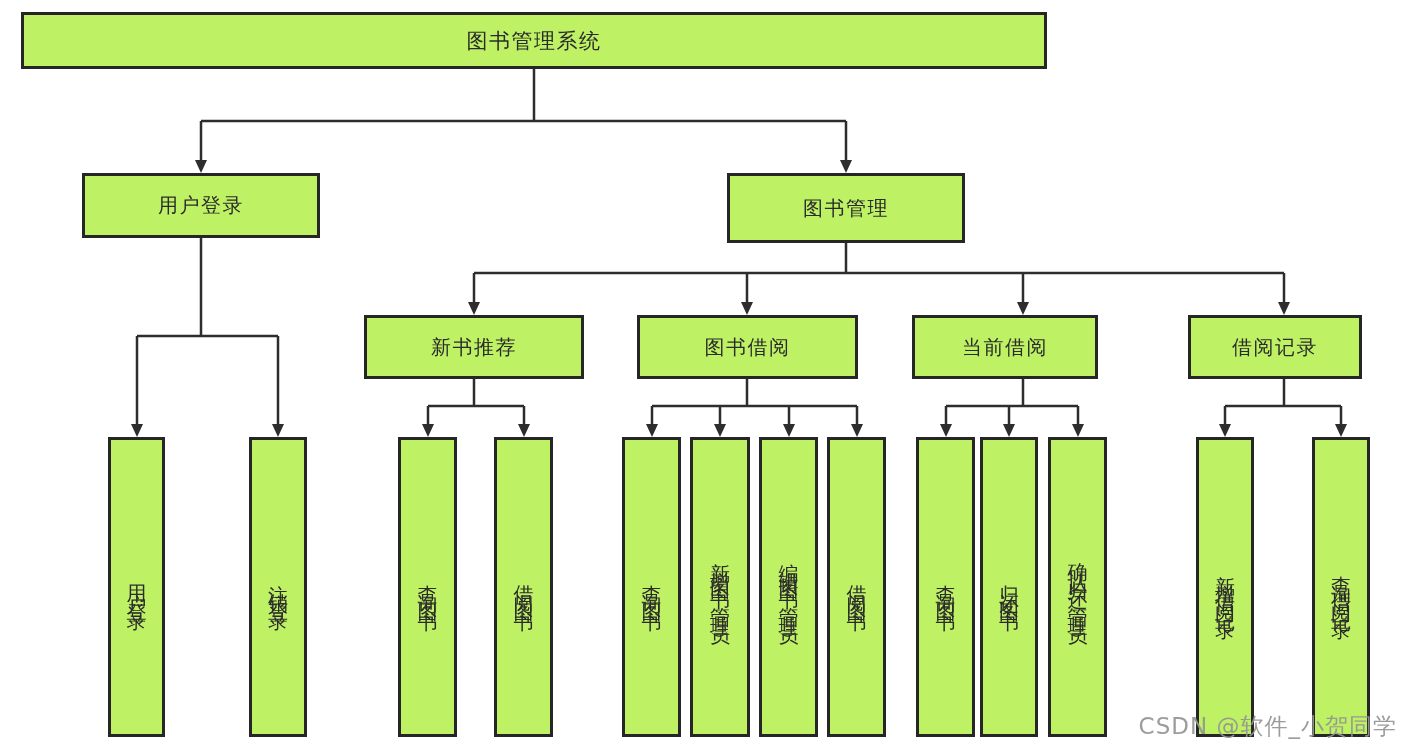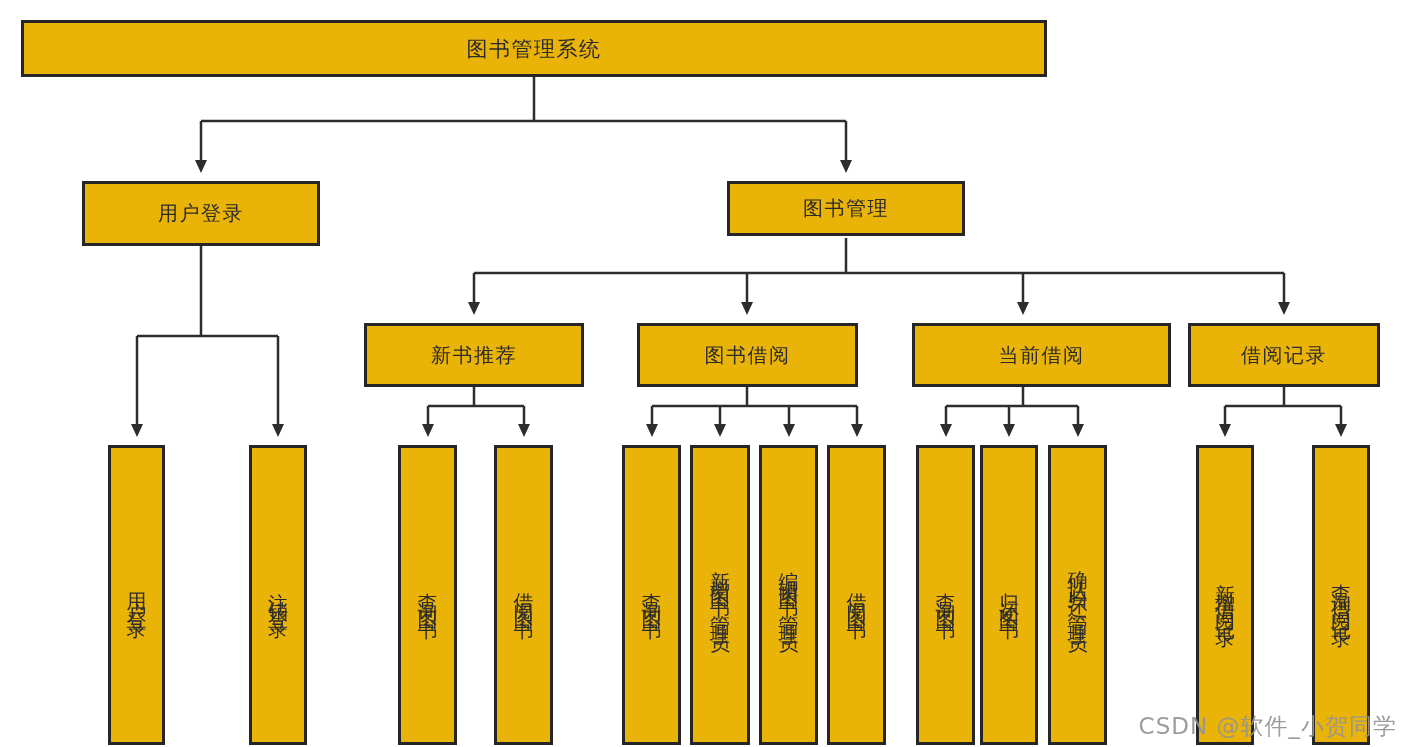--- a/index.html
+++ b/index.html
@@ -2,22 +2,22 @@
 <html><head>
 <meta charset="utf-8">
 <style>
   html,body{margin:0;padding:0;background:#ffffff;}
   .canvas{
     position:relative;width:1405px;height:747px;background:#ffffff;overflow:hidden;
     font-family:"DejaVu Sans","Liberation Sans",sans-serif;color:#2b2b2b;
   }
   .connector-layer{position:absolute;left:0;top:0;width:1405px;height:747px;z-index:0;}
   .box{
-    position:absolute;background:#eab308;border:3px solid #262626;box-sizing:border-box;
-    display:flex;align-items:center;justify-content:center;z-index:1;margin-top:8px;
+    position:absolute;background:#bef264;border:3px solid #262626;box-sizing:border-box;
+    display:flex;align-items:center;justify-content:center;z-index:1;
   }
   .h-label{font-size:20px;letter-spacing:1.5px;white-space:nowrap;}
   .root-label{font-size:21px;letter-spacing:1.5px;}
   .v-label{
     writing-mode:vertical-rl;
     font-size:20px;letter-spacing:9px;line-height:1.25;white-space:nowrap;
   }
   .watermark{
     position:absolute;right:8px;bottom:5px;z-index:2;
     font-size:23px;letter-spacing:1px;color:rgba(148,148,148,0.92);white-space:nowrap;
@@ -68,34 +68,34 @@
     </g>
   </svg>
 
   <div class="box" style="left:21px;top:12px;width:1026px;height:57px;">
     <span class="h-label root-label">图书管理系统</span>
   </div>
 
   <div class="box" style="left:82px;top:173px;width:238px;height:65px;">
     <span class="h-label">用户登录</span>
   </div>
-  <div class="box" style="left:727px;top:173px;width:238px;height:55px;">
+  <div class="box" style="left:727px;top:173px;width:238px;height:70px;">
     <span class="h-label">图书管理</span>
   </div>
 
   <div class="box" style="left:637px;top:315px;width:221px;height:64px;">
     <span class="h-label">图书借阅</span>
   </div>
   <div class="box" style="left:364px;top:315px;width:220px;height:64px;">
     <span class="h-label">新书推荐</span>
   </div>
-  <div class="box" style="left:912px;top:315px;width:259px;height:64px;">
+  <div class="box" style="left:912px;top:315px;width:186px;height:64px;">
     <span class="h-label">当前借阅</span>
   </div>
-  <div class="box" style="left:1188px;top:315px;width:192px;height:64px;">
+  <div class="box" style="left:1188px;top:315px;width:174px;height:64px;">
     <span class="h-label">借阅记录</span>
   </div>
 
   <div class="box" style="left:108px;top:437px;width:57px;height:300px;">
     <span class="v-label">用户登录</span>
   </div>
   <div class="box" style="left:249px;top:437px;width:58px;height:300px;">
     <span class="v-label">注销登录</span>
   </div>
 

